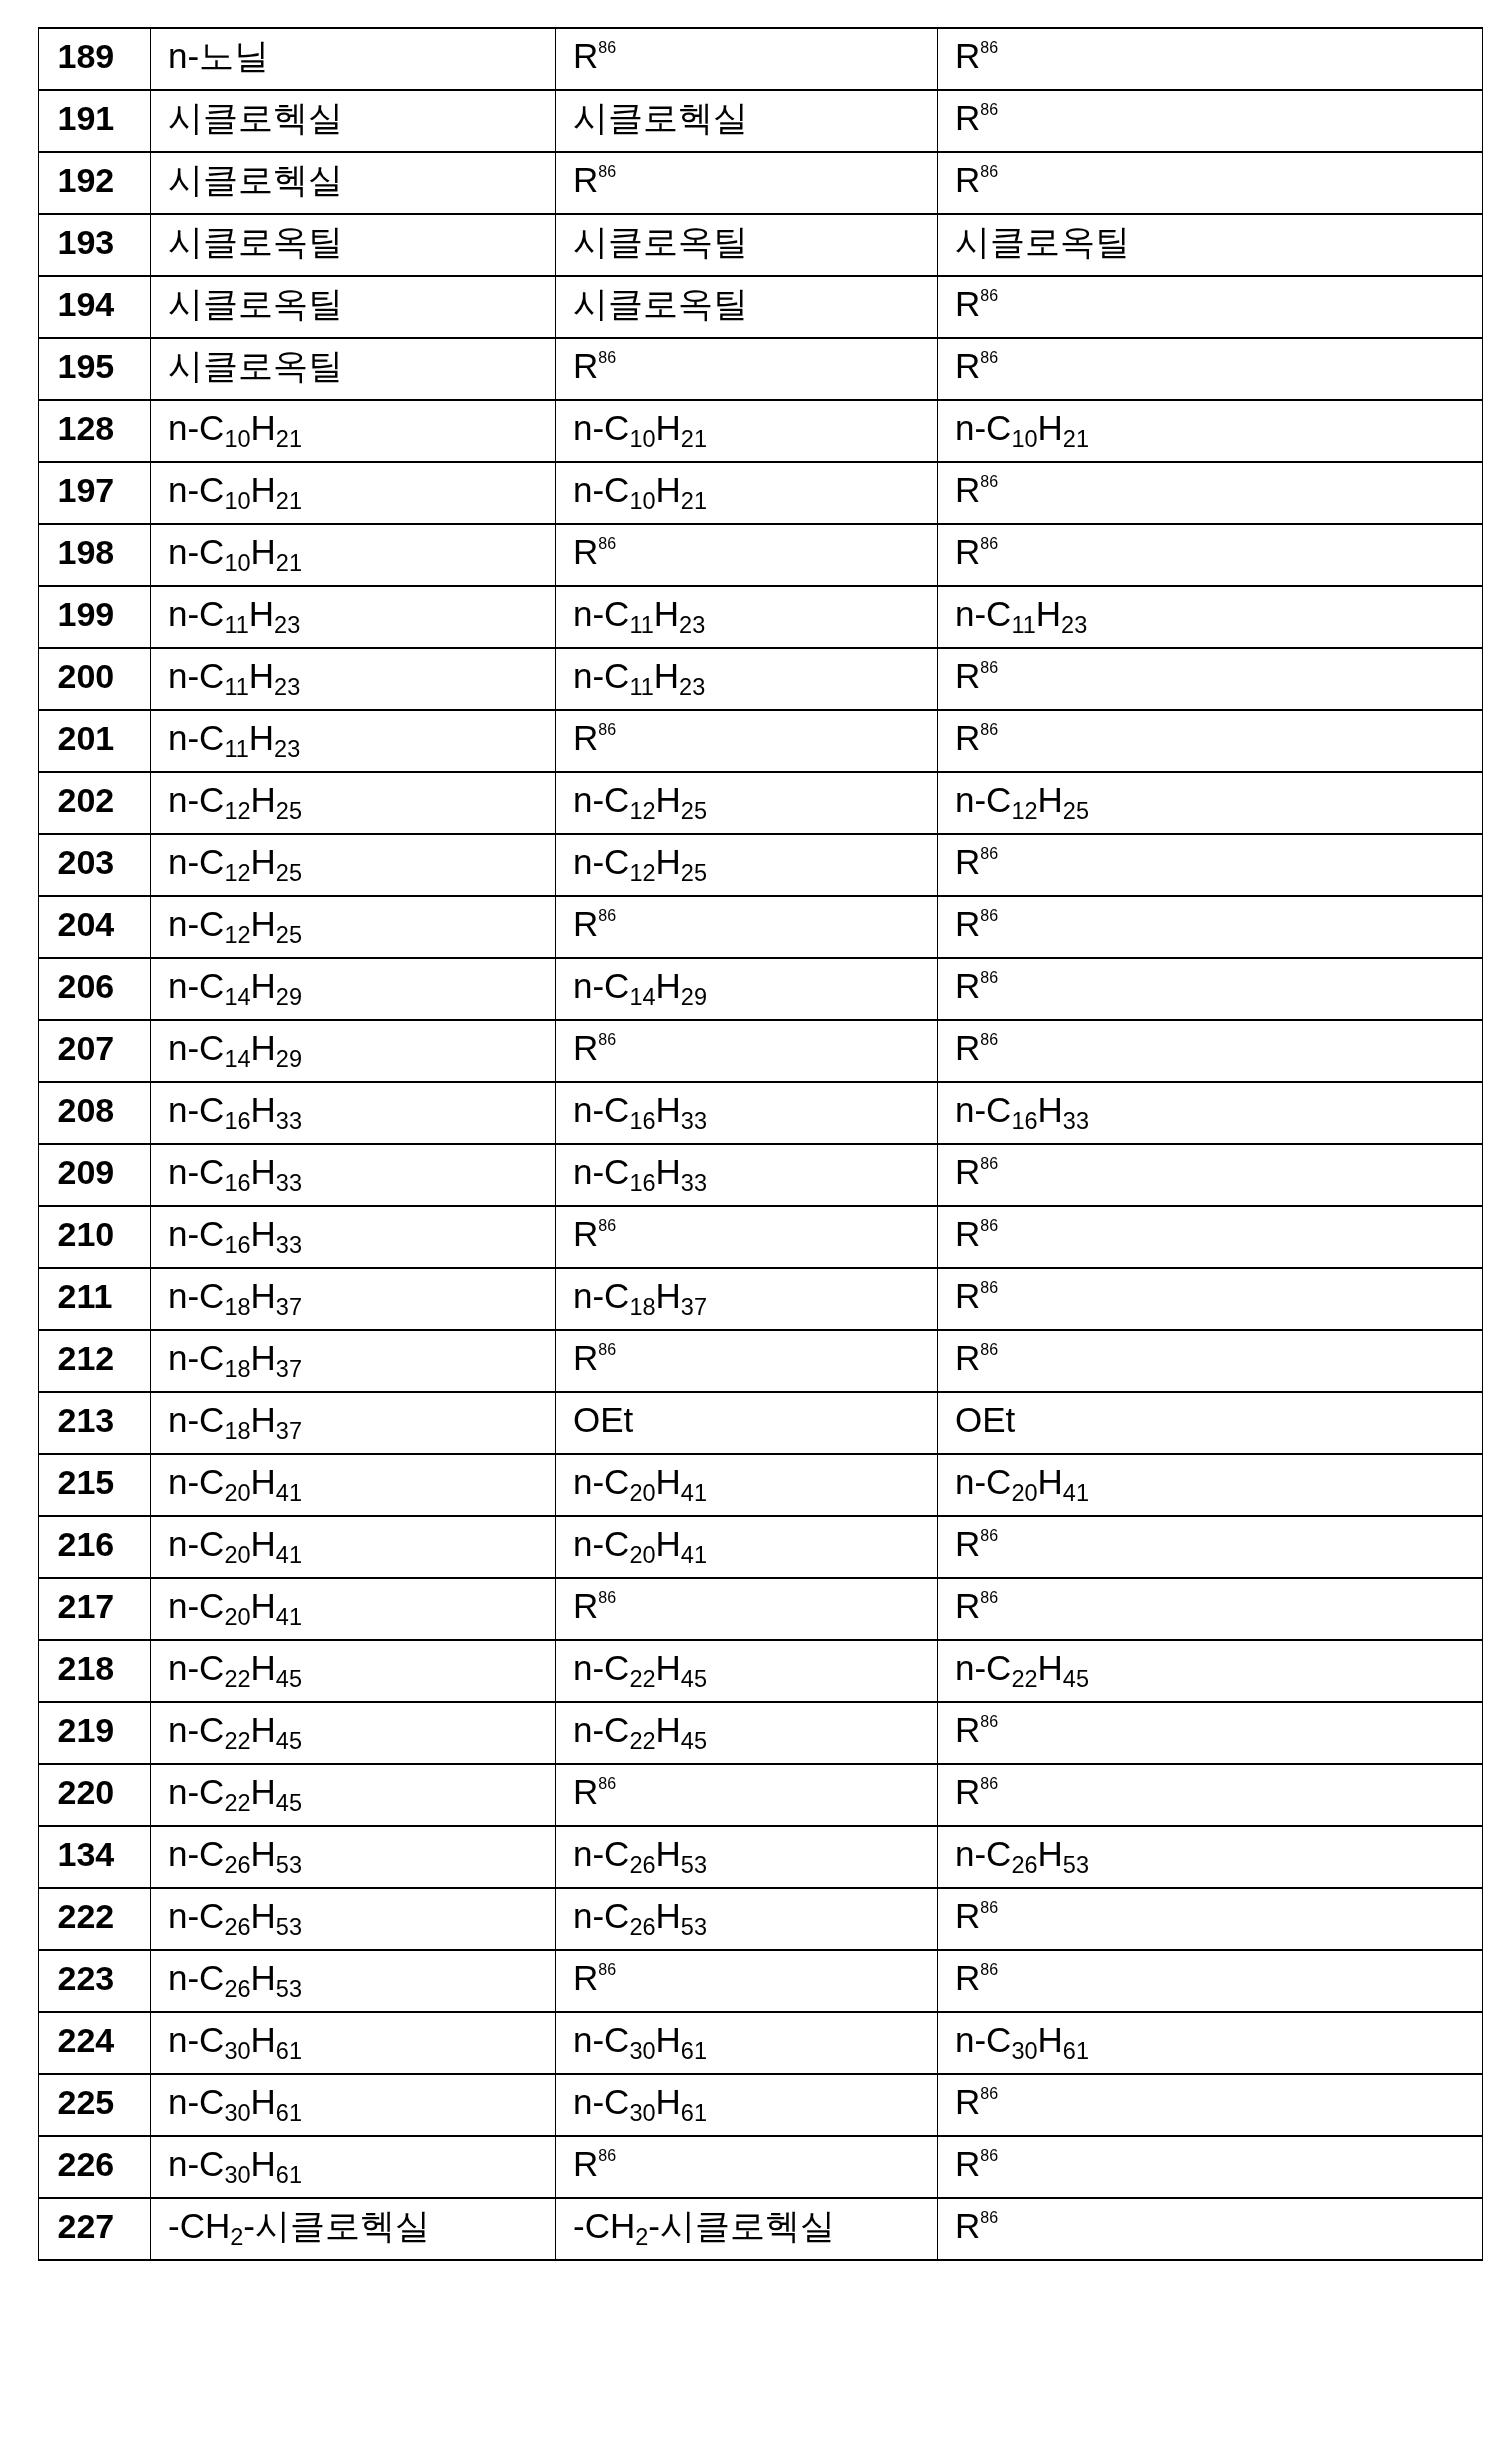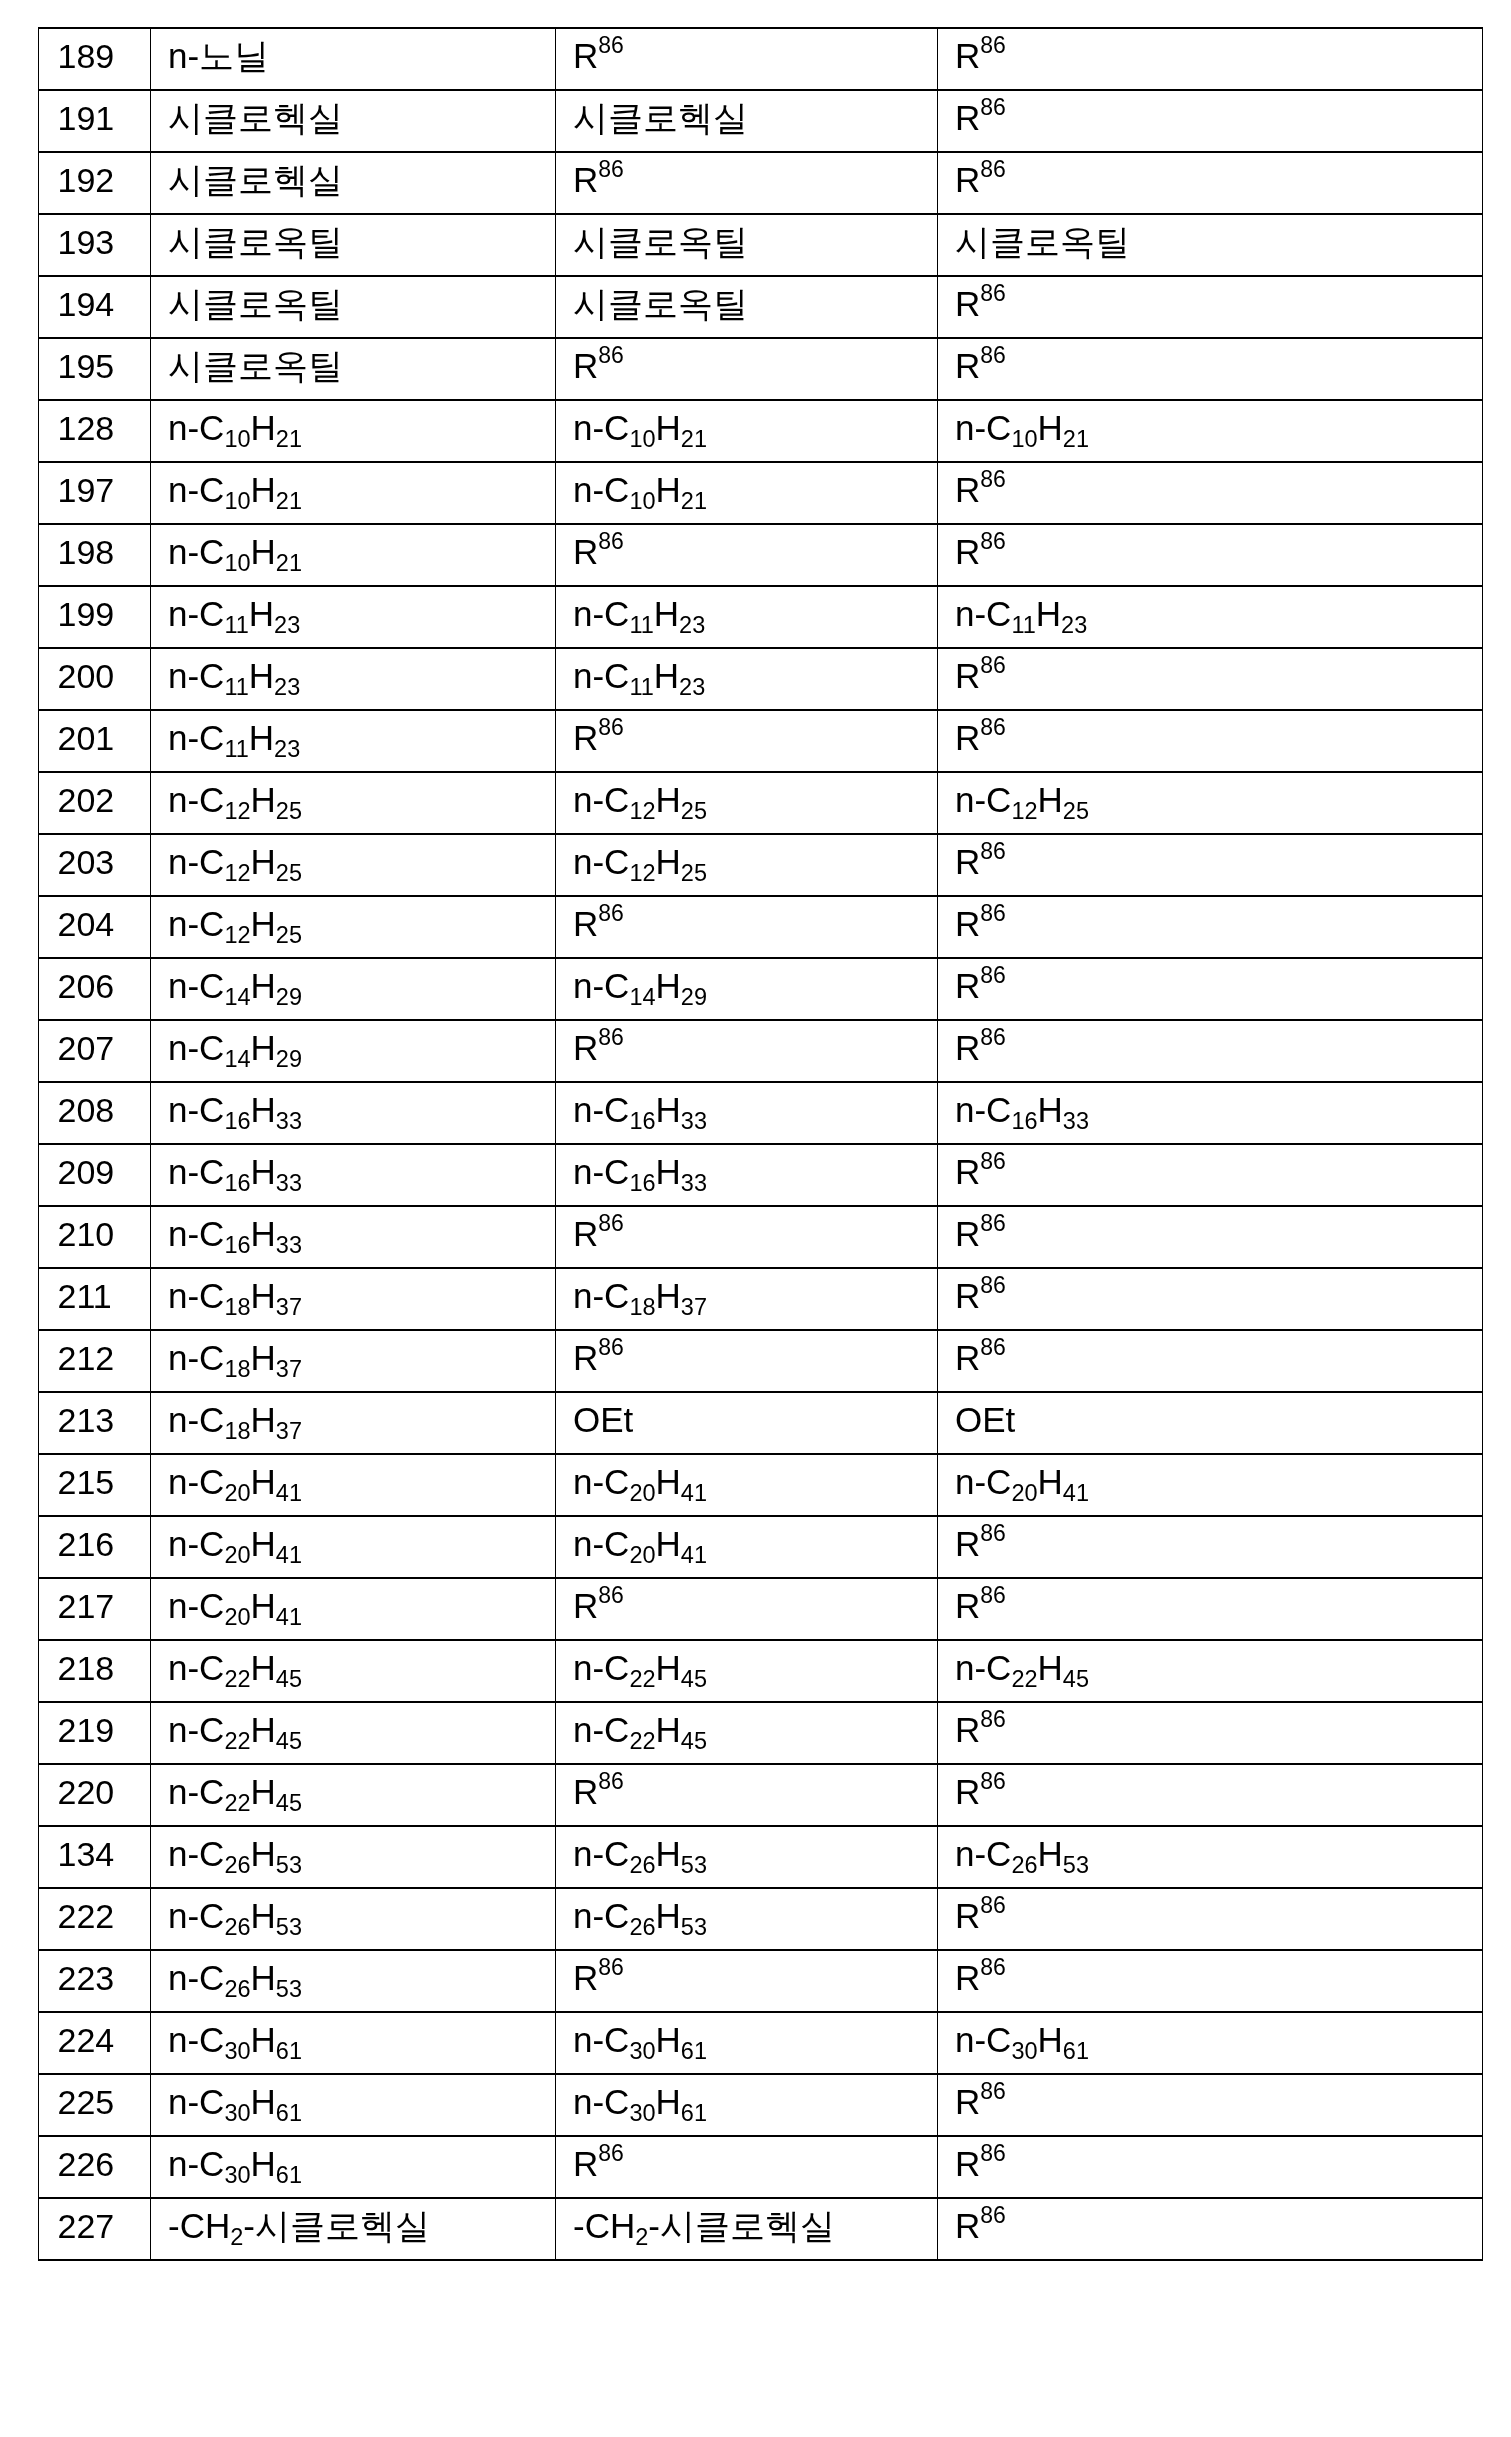--- a/index.html
+++ b/index.html
@@ -8,27 +8,27 @@
     position: absolute; left: 38px; top: 27px; width: 1443px;
     border-collapse: collapse; table-layout: fixed;
     font-family: "Liberation Sans", sans-serif; color: #000;
   }
   .tbl td {
     height: 55px; padding: 0 0 5px 17px; vertical-align: top;
     border-left: 1.7px solid #000; border-right: 1.7px solid #000;
     border-top: 2.5px solid #000; border-bottom: 2.5px solid #000;
     font-size: 35px; line-height: 54px; white-space: nowrap; overflow: hidden;
   }
-  .tbl td.num { font-weight: normal; font-size: 34px; padding-left: 18.5px; }
+  .tbl td.num { font-weight: bold; font-size: 34px; padding-left: 18.5px; }
   .tbl col.c1 { width: 112px; }
   .tbl col.c2 { width: 405px; }
   .tbl col.c3 { width: 382px; }
   .tbl col.c4 { width: 545px; }
   sub { font-size: 23.5px; vertical-align: -6.7px; line-height: 0; }
-  sup { font-size: 23px; vertical-align: 15px; line-height: 0; }
+  sup { font-size: 16px; vertical-align: 15px; line-height: 0; }
 </style>
 </head>
 <body>
 
 <table class="tbl">
   <colgroup>
       <col class="c1">
       <col class="c2">
       <col class="c3">
       <col class="c4">

